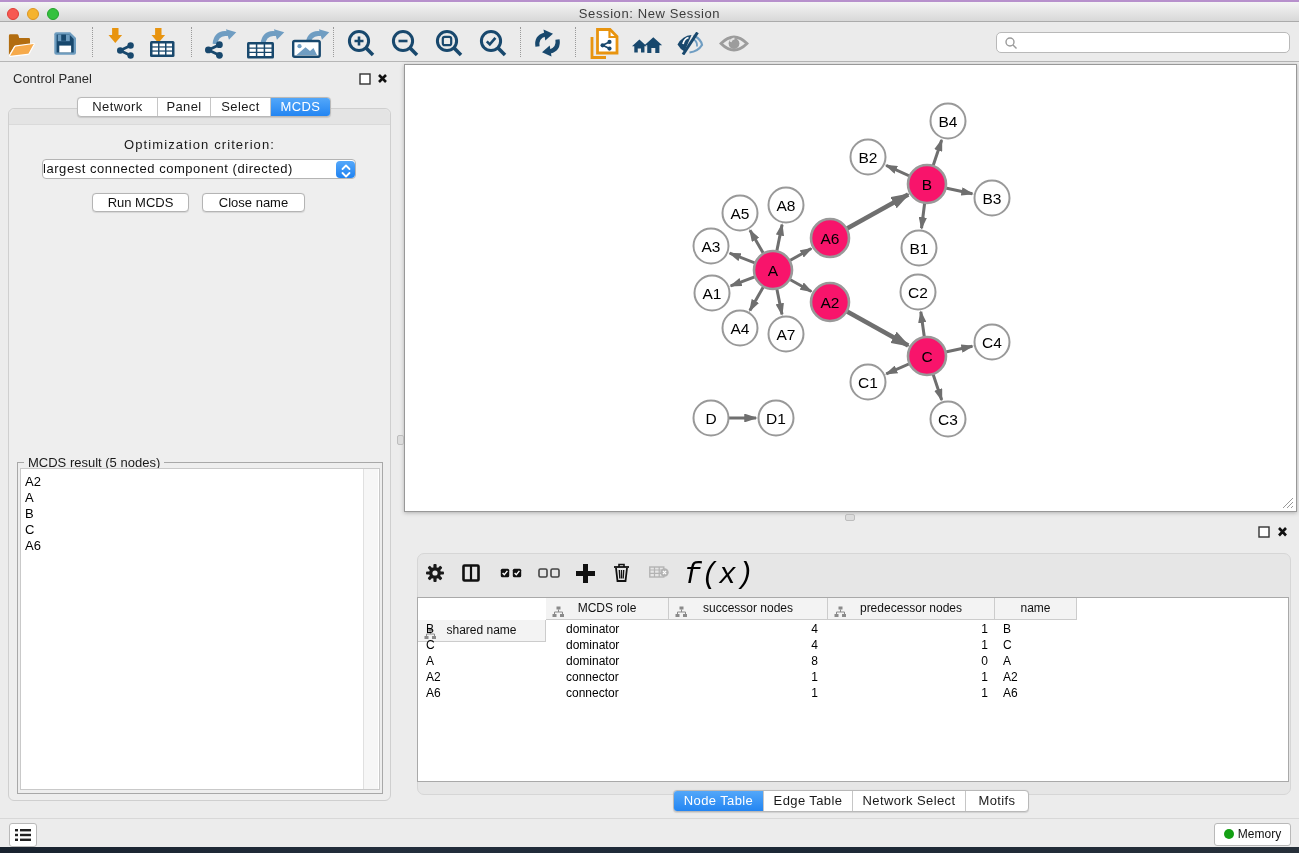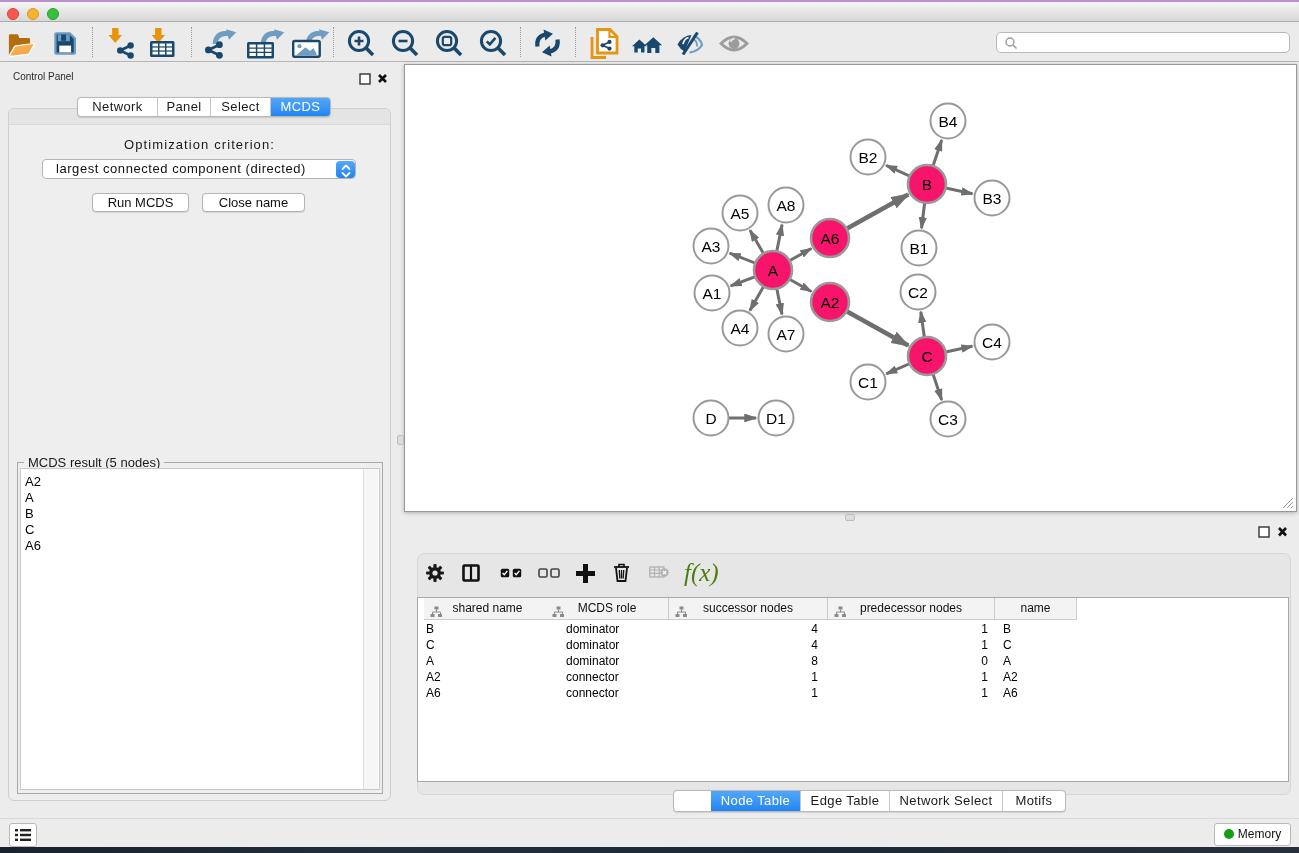--- a/index.html
+++ b/index.html
@@ -14,36 +14,36 @@
   font-size:13px; color:#3c3c3c; }
 
 #toolbar { left:0; top:22px; width:1299px; height:40px; background:#ebebeb;
   border-bottom:1px solid #b6b6b6; }
 .tsep { position:absolute; top:5px; height:30px; width:0;
   border-left:1px dotted #9a9a9a; }
 .ticon { position:absolute; top:4px; }
 #searchbox { position:absolute; left:996px; top:10px; width:294px; height:21px;
   background:#fff; border:1px solid #b9b9b9; border-radius:5px; }
 
-#cpanel-title { left:13px; top:71px; font-size:10px; color:#2a2a2a; }
+#cpanel-title { left:13px; top:71px; font-size:13px; color:#2a2a2a; }
 .winbtns { position:absolute; }
 #cpanel-body { left:8px; top:108px; width:383px; height:693px; background:#eeeeee;
   border:1px solid #cfcfcf; border-radius:6px; }
 #cpanel-band { left:9px; top:109px; width:381px; height:16px; background:#e4e4e4;
   border-bottom:1px solid #dadada; border-radius:6px 6px 0 0;}
 .seg { position:absolute; display:flex; border:1px solid #b9b9b9; border-radius:4px;
   background:#fff; overflow:hidden; box-shadow:0 0.5px 1px rgba(0,0,0,.12); }
 .seg div { letter-spacing:0.4px; font-size:13px; color:#1a1a1a; text-align:center; line-height:18px;
   border-right:1px solid #c6c6c6; }
 .seg div:last-child { border-right:none; }
 .seg div.sel { background:linear-gradient(#53a7f9,#2385f2); color:#fff; }
 #optlabel { left:8px; top:137px; width:383px; text-align:center; font-size:13px; color:#1a1a1a; letter-spacing:1.1px;}
 #combo { left:42px; top:159px; width:314px; height:20px; background:#fff;
   border:1px solid #b4b4b4; border-radius:4px; font-size:13px; color:#111;
-  line-height:18px; padding-left:13px; letter-spacing:0.55px; }
+  line-height:18px; letter-spacing:0.55px; }
 #combo .stepper { position:absolute; right:0.5px; top:0.5px; width:19px; height:17px;
   background:linear-gradient(#55a8fa,#1f82f1); border-radius:4px; }
 .pushbtn { position:absolute; height:19px; background:#fff; border:1px solid #b4b4b4;
   border-radius:4px; font-size:13px; color:#111; text-align:center; line-height:17px;
   box-shadow:0 0.5px 1px rgba(0,0,0,.1); }
 #fieldset { left:17px; top:462px; width:366px; height:332px; border:1px solid #a8a8a8; }
 #fieldset-label { left:24px; top:455px; font-size:13px; color:#1a1a1a; background:#eeeeee;
   padding:0 4px; }
 #mcds-list { left:20px; top:468px; width:360px; height:322px; background:#fff;
   border:1px solid #c9c9c9; font-size:13px; color:#000; line-height:16px; padding:5px 0 0 4px; }
@@ -77,20 +77,21 @@
   border-top:1px solid #d8d8d8; }
 #desktop { left:0; top:847px; width:1299px; height:6px;
   background:linear-gradient(90deg,#18222e,#232e3c 30%,#1c2836 60%,#27303a); }
 .sbtn { position:absolute; background:#fff; border:1px solid #b9b9b9; border-radius:3px; }
 </style></head>
 <body>
 <div id="titlebar" class="abs">
   <div class="light" style="left:7px;background:#f75952;border:0.5px solid #de3e36;"></div>
   <div class="light" style="left:27px;background:#f5b32f;border:0.5px solid #dd9522;"></div>
   <div class="light" style="left:47px;background:#35c13e;border:0.5px solid #24a22c;"></div>
+  <div class="title">Session: New Session</div>
 </div>
 <div id="toolbar" class="abs">
 <svg class="ticon" style="left:6px;top:7px" width="33" height="29" viewBox="0 0 33 29">
       <path d="M2.9 6.7 Q2.9 5.3 4.2 5.3 L11 5.3 Q12.2 5.3 12.5 6.5 L13.2 8.9 L22.8 8.9 Q24 8.9 24 10.2 L24 17.3 L8.3 17.3 L2.9 26 Z" fill="#b26d10"></path>
       <path d="M3.7 26.3 L8.6 17.6 Q9.1 16.7 10.2 16.8 L27.4 14.5 Q28.6 14.4 28.1 15.5 L23.2 24.4 Q22.8 25.3 21.7 25.4 L4.5 27.3 Q3.3 27.4 3.7 26.3 Z" fill="#f6aa4b" stroke="#fff" stroke-width="1.2"></path>
     </svg>
 <svg class="ticon" style="left:53px;top:9px" width="25" height="25" viewBox="0 0 25 25">
       <path d="M1.3 3.3 Q1.3 1.3 3.3 1.3 L17.2 1.3 L23 7 L23 21.7 Q23 23.7 21 23.7 L3.3 23.7 Q1.3 23.7 1.3 21.7 Z" fill="#6d9cbf"></path>
       <path d="M3.6 3.6 L16.4 3.6 L20.7 7.9 L20.7 21.4 L3.6 21.4 Z" fill="#18486d"></path>
       <rect x="4.8" y="3.6" width="12" height="6.6" fill="#6d9cbf"></rect>
@@ -374,24 +375,24 @@
       <line x1="1" y1="4" x2="16" y2="4" stroke="#111" stroke-width="1.8"></line>
       <path d="M6 4 L6 1.5 L11 1.5 L11 4" fill="none" stroke="#111" stroke-width="1.6"></path>
       <path d="M6.3 7 L6.8 15.5 M8.5 7 L8.5 15.5 M10.7 7 L10.2 15.5" stroke="#111" stroke-width="1.3"></path>
     </svg>
 <svg style="position:absolute;left:233px;top:9px" width="20" height="17" viewBox="0 0 20 17">
       <rect x="0.8" y="2" width="14" height="10" fill="none" stroke="#b3b3b3" stroke-width="1.4"></rect>
       <path d="M0.8 5 h14 M0.8 8.4 h14 M5.5 2 v10 M10.2 2 v10" stroke="#b3b3b3" stroke-width="1.2"></path>
       <circle cx="15.5" cy="7.5" r="4.2" fill="#b3b3b3"></circle>
       <path d="M13.9 5.9 L17.1 9.1 M17.1 5.9 L13.9 9.1" stroke="#fff" stroke-width="1.3"></path>
     </svg>
-<div style="position:absolute;left:268px;top:3px;font-family:Liberation Serif, serif;font-style:italic;font-size:25px;color:#4d7c0f;">f(x)</div>
+<div style="position:absolute;left:268px;top:3px;font-family:Liberation Mono, monospace;font-style:italic;font-size:29px;color:#000000;">f(x)</div>
 </div>
 <div id="tablebox" class="abs">
-<div class="th" style="left:6px;width:128px;"><span style="position:absolute;left:6px;top:4px;"><svg width="13" height="12" viewBox="0 0 13 12" style="vertical-align:-2px">
+<div class="th" style="left:0px;width:128px;margin-top:22px;"><span style="position:absolute;left:6px;top:4px;"><svg width="13" height="12" viewBox="0 0 13 12" style="vertical-align:-2px">
           <rect x="4.5" y="0.5" width="4" height="3" fill="#8a8a8a"></rect>
           <rect x="0.5" y="8" width="4" height="3" fill="#8a8a8a"></rect>
           <rect x="8" y="8" width="4" height="3" fill="#8a8a8a"></rect>
           <path d="M6.5 3.5 V6 M2.5 8 V6 H10.5 V8" fill="none" stroke="#8a8a8a" stroke-width="1"></path>
         </svg></span>shared name</div>
 <div class="th" style="left:128px;width:123px;"><span style="position:absolute;left:6px;top:4px;"><svg width="13" height="12" viewBox="0 0 13 12" style="vertical-align:-2px">
           <rect x="4.5" y="0.5" width="4" height="3" fill="#8a8a8a"></rect>
           <rect x="0.5" y="8" width="4" height="3" fill="#8a8a8a"></rect>
           <rect x="8" y="8" width="4" height="3" fill="#8a8a8a"></rect>
           <path d="M6.5 3.5 V6 M2.5 8 V6 H10.5 V8" fill="none" stroke="#8a8a8a" stroke-width="1"></path>
@@ -439,21 +440,21 @@
     </div>
 <div class="tr" style="top:87px">
       <span class="tc" style="left:8px">A6</span>
       <span class="tc" style="left:148px">connector</span>
       <span class="tc num" style="left:251px;width:149px">1</span>
       <span class="tc num" style="left:410px;width:160px">1</span>
       <span class="tc" style="left:585px">A6</span>
     </div>
 </div>
 <div class="seg" id="btabs">
-  <div class="sel" style="width:90px;line-height:20px;margin-left:37px;">Node Table</div>
+  <div class="sel" style="width:90px;line-height:20px;">Node Table</div>
   <div style="width:89px;line-height:20px;">Edge Table</div>
   <div style="width:113px;line-height:20px;">Network Select</div>
   <div style="width:62px;line-height:20px;text-align:center;">Motifs</div>
 </div>
 
 <div id="statusbar" class="abs">
   <div class="sbtn" style="left:9px;top:4px;width:28px;height:24px;">
     <svg width="16" height="14" style="position:absolute;left:5px;top:4px" viewBox="0 0 16 14">
       <rect x="0" y="1" width="3" height="2.4" fill="#222"></rect>
         <rect x="5" y="1" width="11" height="2.4" fill="#222"></rect>

